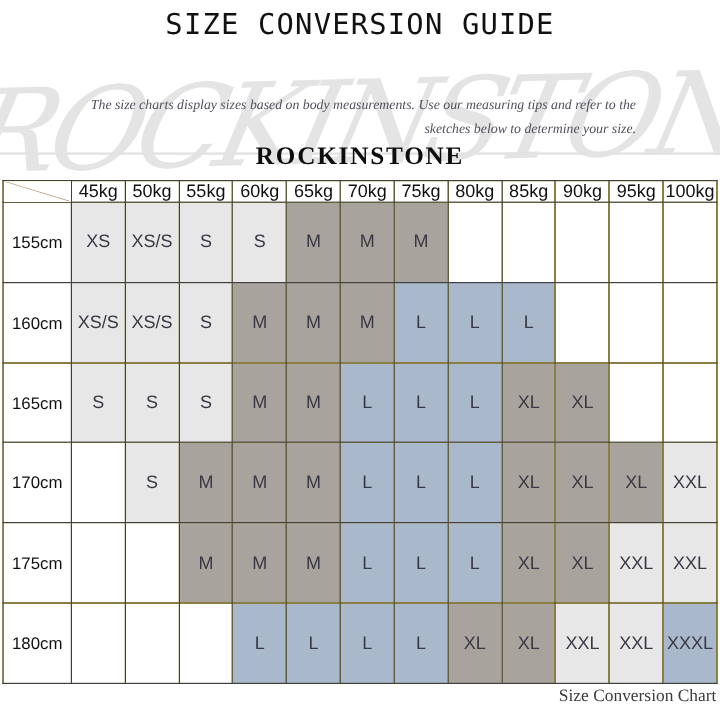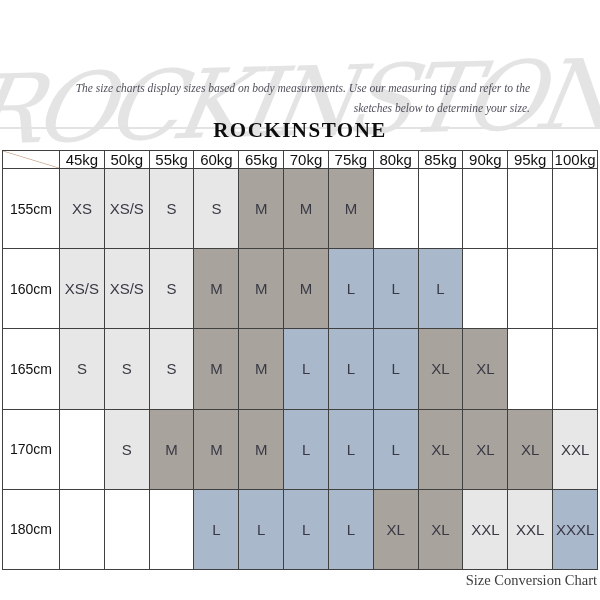--- a/index.html
+++ b/index.html
@@ -66,20 +66,21 @@
   }
 </style>
 </head>
 <body>
 
 <div class="page">
 
   <div class="watermark">ROCKINSTONE</div>
   <div class="wm-line"></div>
 
+  <h1 class="title">SIZE CONVERSION GUIDE</h1>
   <p class="description">The size charts display sizes based on body measurements. Use our measuring tips and refer to the sketches below to determine your size.</p>
   <div class="brand">ROCKINSTONE</div>
 
   <table class="size-table">
     <colgroup>
       <col style="width:57px">
       <col>
         <col>
         <col>
         <col>
@@ -168,20 +169,35 @@
           <td style="background: rgb(169, 163, 158); color: rgb(57, 57, 69);">M</td>
           <td style="background: rgb(169, 184, 203); color: rgb(57, 57, 69);">L</td>
           <td style="background: rgb(169, 184, 203); color: rgb(57, 57, 69);">L</td>
           <td style="background: rgb(169, 184, 203); color: rgb(57, 57, 69);">L</td>
           <td style="background: rgb(169, 163, 158); color: rgb(57, 57, 69);">XL</td>
           <td style="background: rgb(169, 163, 158); color: rgb(57, 57, 69);">XL</td>
           <td style="background: rgb(169, 163, 158); color: rgb(57, 57, 69);">XL</td>
           <td style="background: rgb(231, 231, 231); color: rgb(57, 57, 69);">XXL</td>
         </tr>
         <tr>
+          <th class="rowhead">175cm</th>
+          <td style="background: rgb(255, 255, 255); color: rgb(57, 57, 69);"></td>
+          <td style="background: rgb(255, 255, 255); color: rgb(57, 57, 69);"></td>
+          <td style="background: rgb(169, 163, 158); color: rgb(57, 57, 69);">M</td>
+          <td style="background: rgb(169, 163, 158); color: rgb(57, 57, 69);">M</td>
+          <td style="background: rgb(169, 163, 158); color: rgb(57, 57, 69);">M</td>
+          <td style="background: rgb(169, 184, 203); color: rgb(57, 57, 69);">L</td>
+          <td style="background: rgb(169, 184, 203); color: rgb(57, 57, 69);">L</td>
+          <td style="background: rgb(169, 184, 203); color: rgb(57, 57, 69);">L</td>
+          <td style="background: rgb(169, 163, 158); color: rgb(57, 57, 69);">XL</td>
+          <td style="background: rgb(169, 163, 158); color: rgb(57, 57, 69);">XL</td>
+          <td style="background: rgb(231, 231, 231); color: rgb(57, 57, 69);">XXL</td>
+          <td style="background: rgb(231, 231, 231); color: rgb(57, 57, 69);">XXL</td>
+        </tr>
+        <tr>
           <th class="rowhead">180cm</th>
           <td style="background: rgb(255, 255, 255); color: rgb(57, 57, 69);"></td>
           <td style="background: rgb(255, 255, 255); color: rgb(57, 57, 69);"></td>
           <td style="background: rgb(255, 255, 255); color: rgb(57, 57, 69);"></td>
           <td style="background: rgb(169, 184, 203); color: rgb(57, 57, 69);">L</td>
           <td style="background: rgb(169, 184, 203); color: rgb(57, 57, 69);">L</td>
           <td style="background: rgb(169, 184, 203); color: rgb(57, 57, 69);">L</td>
           <td style="background: rgb(169, 184, 203); color: rgb(57, 57, 69);">L</td>
           <td style="background: rgb(169, 163, 158); color: rgb(57, 57, 69);">XL</td>
           <td style="background: rgb(169, 163, 158); color: rgb(57, 57, 69);">XL</td>

